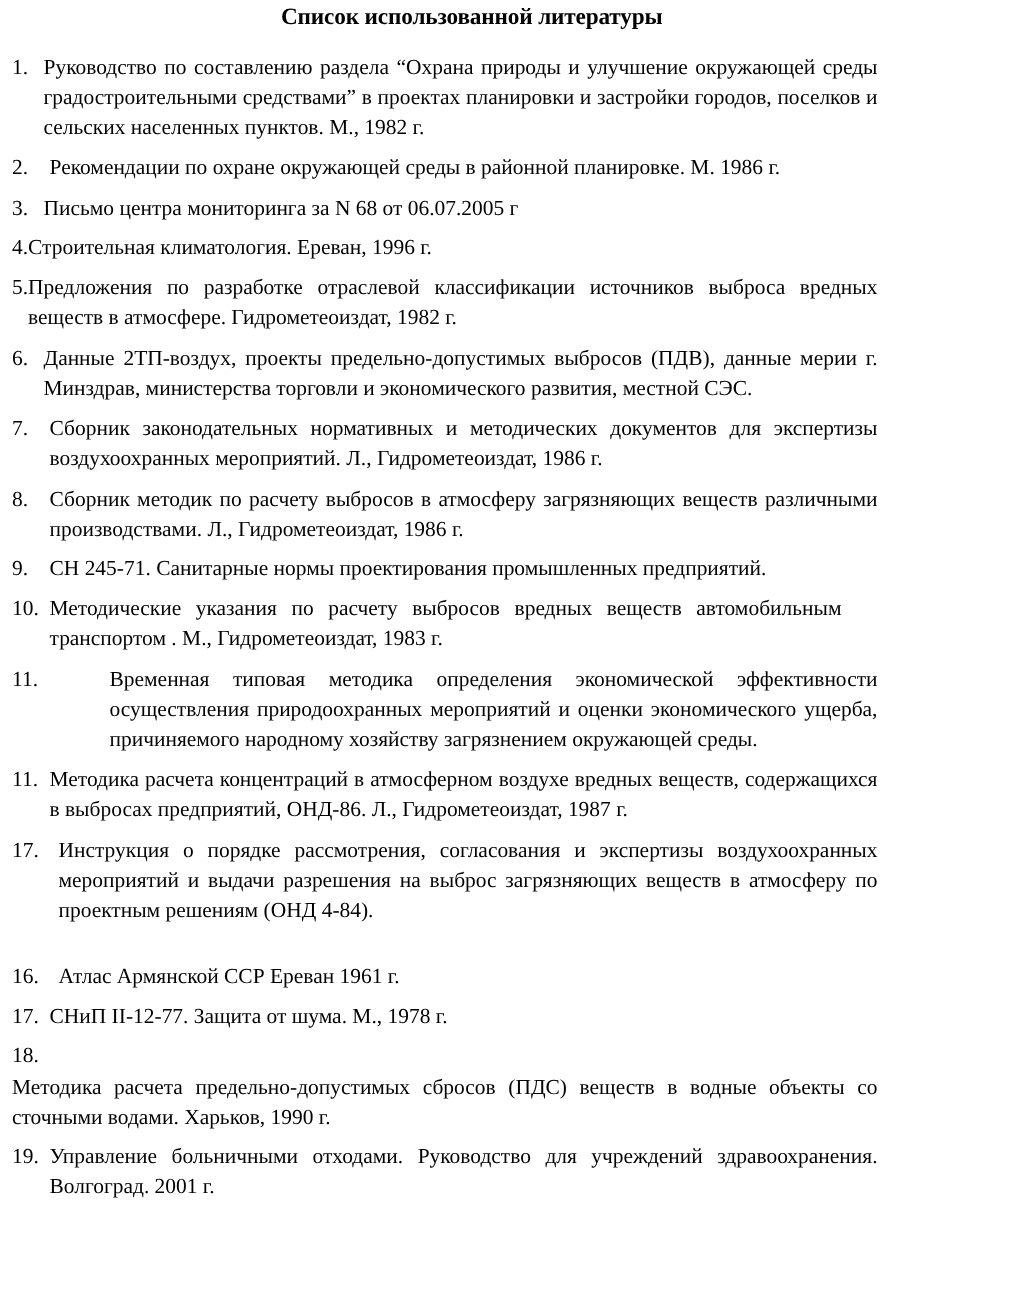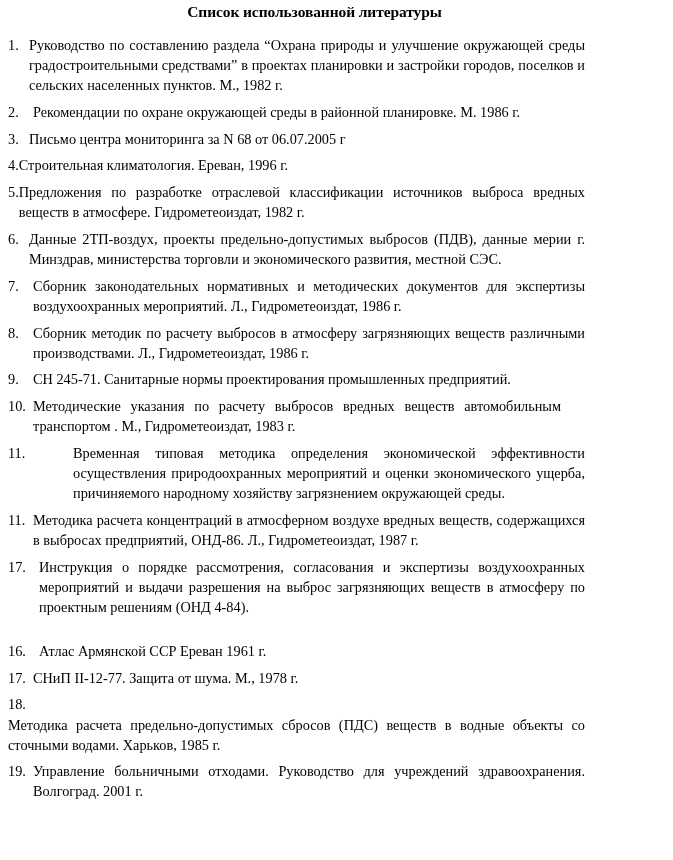--- a/index.html
+++ b/index.html
@@ -149,21 +149,21 @@
       <span class="ref-text single">Атлас Армянской ССР Ереван 1961 г.</span>
     </li>
 
     <li class="ref-item" style="margin-right:88px;">
       <span class="ref-num num-w-two">17.</span>
       <span class="ref-text single">СНиП II-12-77. Защита от шума. М., 1978 г.</span>
     </li>
 
     <li class="ref-item" style="margin-right:88px;flex-direction:column;">
       <span class="ref-num num-w-two">18.</span>
-      <span class="ref-text">Методика расчета предельно-допустимых сбросов (ПДС) веществ в водные объекты со сточными водами. Харьков, 1985 г.</span>
+      <span class="ref-text">Методика расчета предельно-допустимых сбросов (ПДС) веществ в водные объекты со сточными водами. Харьков, 1990 г.</span>
     </li>
 
     <li class="ref-item" style="margin-right:88px;">
       <span class="ref-num num-w-two">19.</span>
       <span class="ref-text">Управление больничными отходами. Руководство для учреждений здравоохранения. Волгоград. 2001 г.</span>
     </li>
 
   </ol>
 </div>
 

